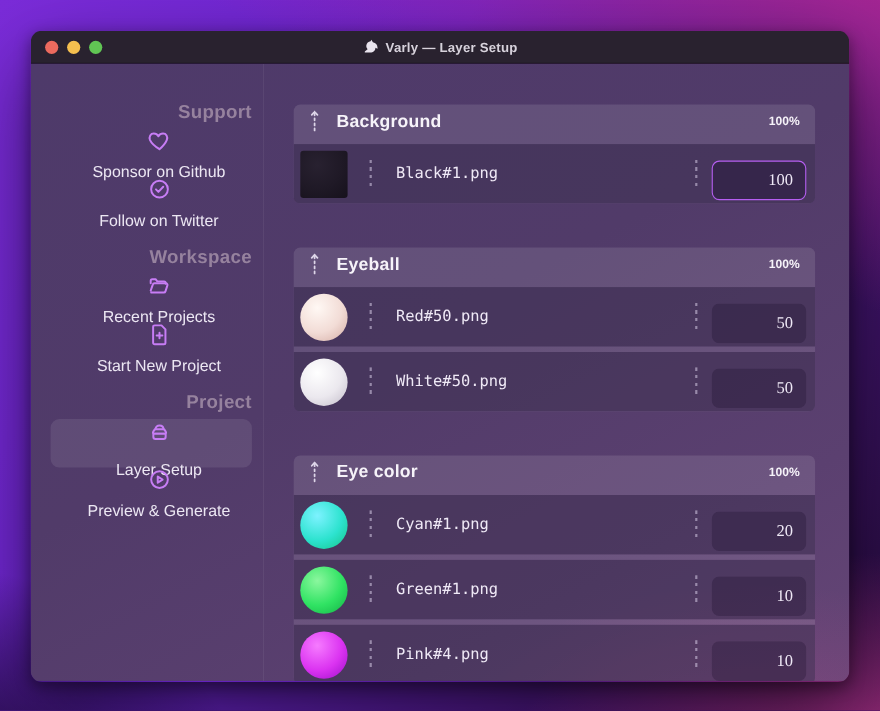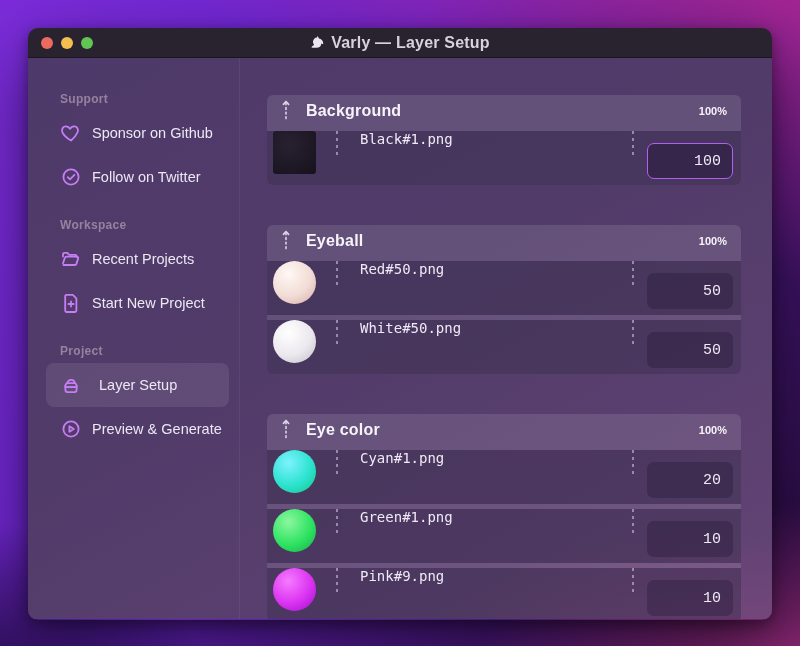--- a/index.html
+++ b/index.html
@@ -24,78 +24,78 @@
     height:30px; background:#29222f; display:flex; align-items:center;
     position:relative; border-bottom:1px solid rgba(0,0,0,.35);
   }
   .traffic { display:flex; gap:8px; margin-left:13px; }
   .tl { width:12px; height:12px; border-radius:50%; }
   .title-wrap {
     position:absolute; left:0; right:0; top:0; bottom:0;
     display:flex; align-items:center; justify-content:center; gap:6px;
     pointer-events:none;
   }
-  .title-text { color:#d7d2dc; font-size:16px; font-weight:700; letter-spacing:.2px; }
+  .title-text { color:#d7d2dc; font-size:12px; font-weight:700; letter-spacing:.2px; }
 
   .content {
     display:flex; height:561px;
     background-image:
       radial-gradient(60% 45% at 88% 112%, rgba(205,80,150,.28), rgba(205,80,150,0) 62%),
       linear-gradient(152deg, #4e3a6a 0%, #513b69 45%, #5b4070 78%, #654576 100%);
   }
 
   
   .sidebar {
     width:212px; flex:0 0 212px; padding:34px 10px 0 18px;
     border-right:1px solid rgba(255,255,255,.06);
   }
   .section { margin-top:19px; }
   .section:first-child { margin-top:0; }
   .section-label {
-    font-size:12px; font-weight:700; color:#96829e; letter-spacing:.3px;
-    padding-left:14px; margin-bottom:5px;
+    font-size:17px; font-weight:700; color:#96829e; letter-spacing:.3px;
+    padding-left:14px; margin-bottom:5px;text-align:right;
   }
   .side-item {
     height:44px; display:flex; align-items:center; gap:10px;
-    padding-left:14px; border-radius:8px; cursor:default;
+    padding-left:14px; border-radius:8px; cursor:default;flex-direction:column;
   }
   .side-item.selected { background:rgba(255,255,255,.09);gap:17px; }
   .side-item .icon { width:22px; height:22px; flex:0 0 22px; display:flex; }
   .side-item .lbl { color:#ece7f3; font-size:14.5px; }
 
   
   .main { flex:1; padding:37px 31px 1px 27px; overflow:hidden; }
   .grp {
     background:rgba(255,255,255,.115); border-radius:6px; overflow:hidden;
     margin-bottom:40px; display:flex; flex-direction:column; gap:5px;
   }
   .grp-header {
     height:31px; display:flex; align-items:center; padding:0 14px; gap:15px;
   }
   .grp-title { color:#f6f3f9; font-size:16px; font-weight:700; letter-spacing:.2px; }
   .grp-opacity { margin-left:auto; color:#f6f3f9; font-size:11px; font-weight:700; }
   .row {
     height:54px; background:rgba(32,16,52,.42);
-    display:flex; align-items:flex-start; padding:0 8px 0 6px;
+    display:flex; align-items:center; padding:0 8px 0 6px;
   }
   .thumb { width:43px; height:43px; border-radius:3px; flex:0 0 43px; }
   .vsep {
     width:2px; height:26px; flex:0 0 2px;
     background-image:repeating-linear-gradient(to bottom, rgba(230,220,245,.5) 0 3px, transparent 3px 7px);
   }
   .sep1 { margin-left:20px; }
   .filename {
     margin-left:22px; color:#efe9f6; font-size:14px;
     font-family:"DejaVu Sans Mono", monospace;
   }
   .spacer { flex:1; }
   .val-input {
     width:86px; height:36px; margin-left:13px; flex:0 0 86px;
     background:rgba(18,8,34,.25); border:1.5px solid transparent; border-radius:7px;
-    color:#efe9f6; font-size:15px; font-family:Liberation Mono, monospace;
+    color:#efe9f6; font-size:15px; font-family:Liberation Serif, serif;
     text-align:right; padding-right:11px; outline:none;margin-top:12px;
   }
   .val-input.focused { border-color:#b55ef0; background:rgba(24,10,44,.35); }
 
   svg { display:block; }
 </style>
 </head>
 <body>
 
 <div class="window">
@@ -263,21 +263,21 @@
           <div class="thumb" style="background: radial-gradient(circle at 36% 30%, rgb(139, 247, 158), rgb(48, 227, 99) 55%, rgb(22, 182, 72) 95%); border-radius: 50%;"></div>
           <div class="vsep sep1"></div>
           <span class="filename">Green#1.png</span>
           <div class="spacer"></div>
           <div class="vsep"></div>
           <input class="val-input" value="10" style="">
         </div>
         <div class="row">
           <div class="thumb" style="background: radial-gradient(circle at 36% 30%, rgb(246, 123, 255), rgb(219, 51, 241) 55%, rgb(163, 18, 205) 95%); border-radius: 50%;"></div>
           <div class="vsep sep1"></div>
-          <span class="filename">Pink#9.png</span>
+          <span class="filename">Pink#4.png</span>
           <div class="spacer"></div>
           <div class="vsep"></div>
           <input class="val-input" value="10" style="">
         </div>
       </div>
 
     </div>
   </div>
 </div>
 

